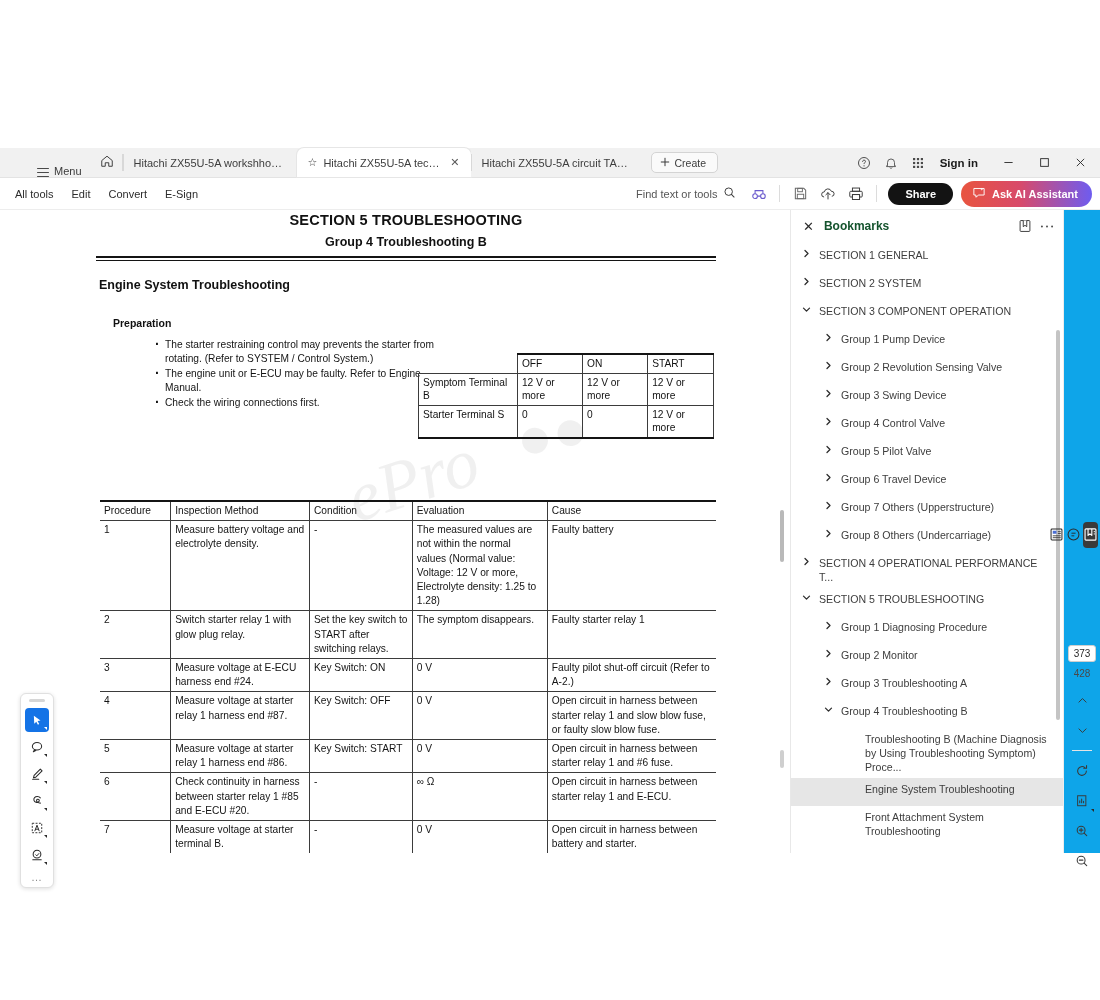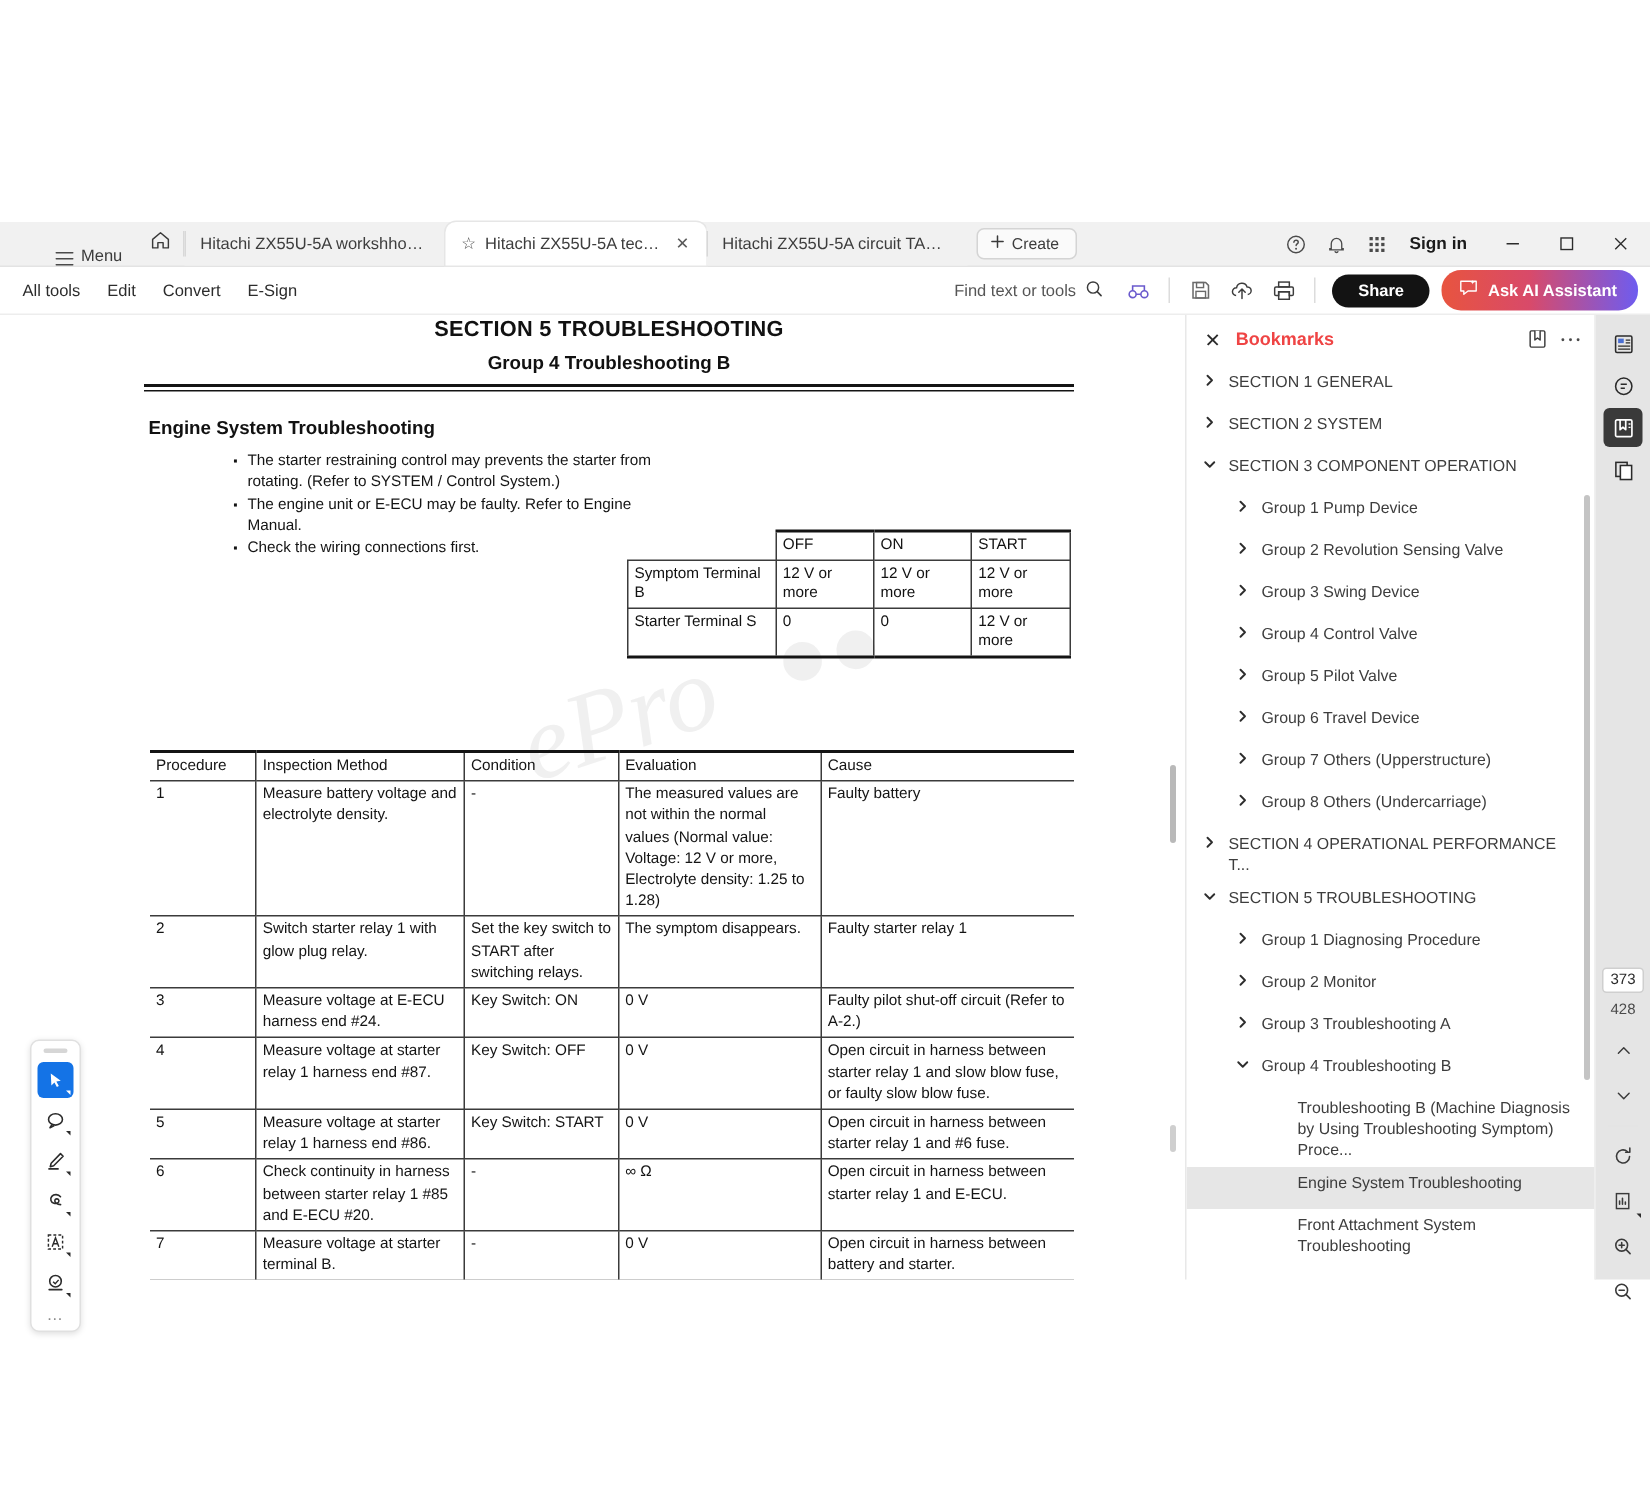--- a/index.html
+++ b/index.html
@@ -213,44 +213,44 @@
 
   
   .bm-panel {
     width: 272px; background: #ffffff; border-left: 1px solid #e8e8e8;
     display: flex; flex-direction: column; position: relative;
   }
   .bm-head {
     display: flex; align-items: center; height: 32px; padding: 0 9px 0 12px; gap: 10px;
   }
   .bm-close { font-size: 13px; color: #2b2b2b; cursor: pointer; line-height: 1; }
-  .bm-title { font-size: 12px; font-weight: bold; color: #ef4444; }
+  .bm-title { font-size: 12px; font-weight: bold; color: #14532d; }
   .bm-head-right { margin-left: auto; display: flex; align-items: center; gap: 8px; }
   .bm-hicon { cursor: pointer; color: #3a3a3a; display: flex; }
   .bm-list { flex: 1; overflow: hidden; padding-top: 2px; position: relative; }
   .bm-item {
     display: flex; align-items: flex-start; gap: 0;
     padding: 4px 10px 4px 0; cursor: pointer; min-height: 20px;
   }
   .bm-item.sel { background: #e6e6e6; }
   .bm-arrow {
     width: 26px; flex: 0 0 26px; display: flex; align-items: flex-start; justify-content: center;
     padding-top: 1px; color: #2e2e2e;
   }
   .bm-label { font-size: 10.6px; color: #3d3d3d; line-height: 14px; }
   .lvl0 .bm-arrow { margin-left: 2px; }
   .lvl1 .bm-arrow { margin-left: 24px; }
   .lvl2 .bm-arrow { margin-left: 48px; }
   .bm-scroll { position: absolute; right: 3px; top: 120px; width: 4px; height: 390px; background: #c4c4c4; border-radius: 2px; }
 
   
   .right-rail {
-    width: 36px; background: #e5e5e5; border-left: 1px solid #ededed;
-    display: flex; flex-direction: column; align-items: center;
-    padding-top: 6px; gap: 2px; position: relative;
+    width: 36px; background: #0ea5e9; border-left: 1px solid #ededed;
+    display: flex; flex-direction: row; align-items: center;
+    padding-top: 6px; gap: 2px; position: relative; justify-content: center;
   }
   .rr-btn {
     width: 26px; height: 26px; border-radius: 4px;
     display: flex; align-items: center; justify-content: center;
     cursor: pointer; color: #2b2b2b; position: relative;
   }
   .rr-btn.sel { background: #3a3a3a; color: #ffffff; }
   .rr-btn .caret {
     position: absolute; right: 1px; bottom: 2px;
     width: 0; height: 0; border-left: 3px solid transparent; border-top: 3px solid currentColor;
@@ -470,20 +470,21 @@
         <div class="wm" style="left:420px; top:190px; transform:rotate(-12deg); font-size:60px;">●●</div>
 
         <div class="doc-title">SECTION 5 TROUBLESHOOTING</div>
         <div class="doc-sub">Group 4 Troubleshooting B</div>
         <div class="rule-thick"></div>
         <div class="rule-thin"></div>
 
         <div class="h-engine">Engine System Troubleshooting</div>
 
 
+        <div class="prep">Preparation</div>
         <ul class="bullets">
           <li>The starter restraining control may prevents the starter from rotating. (Refer to SYSTEM / Control System.)</li>
           <li>The engine unit or E-ECU may be faulty. Refer to Engine Manual.</li>
           <li>Check the wiring connections first.</li>
         </ul>
 
         <table class="st-table">
           <tbody>
               <tr class="topline">
             <td class="blank"></td>

